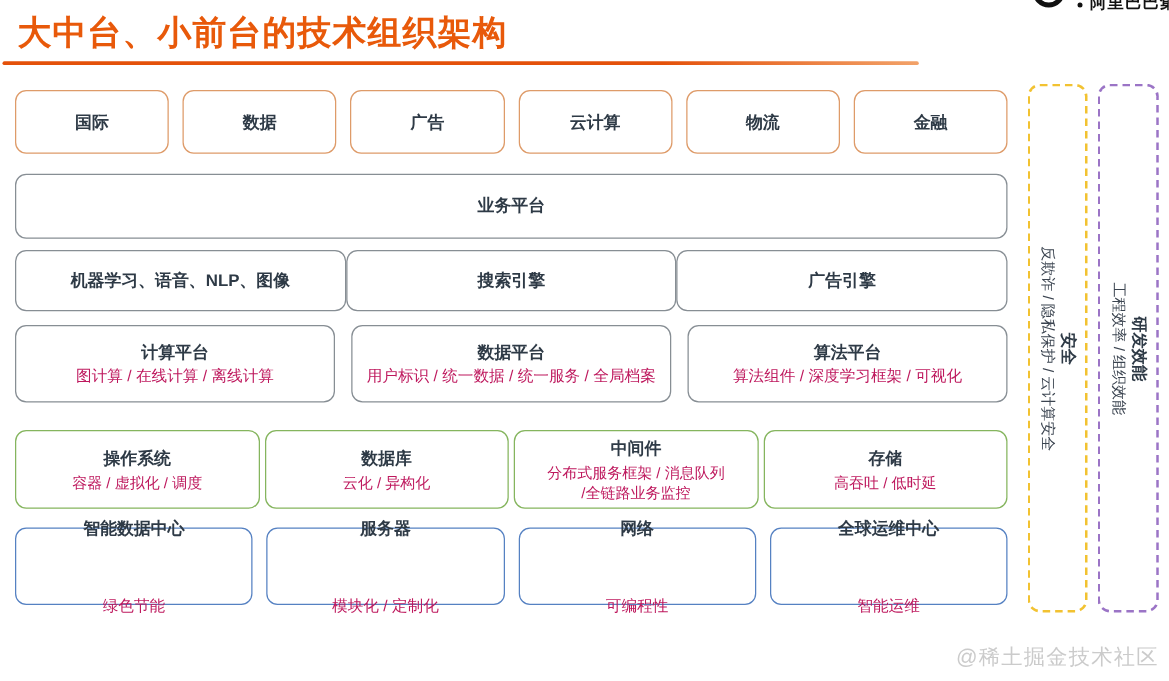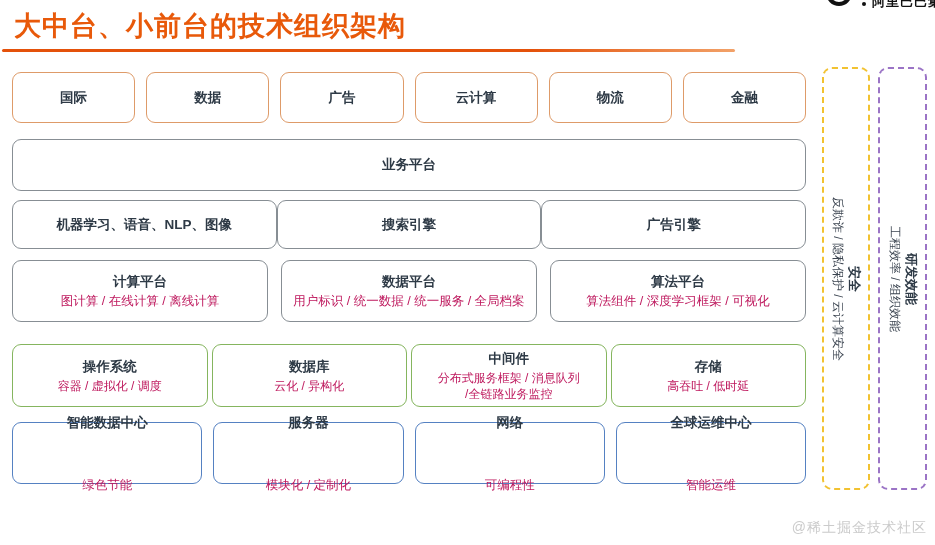--- a/index.html
+++ b/index.html
@@ -48,21 +48,21 @@
   .row-dc .box { flex:1; border:1.8px solid #5581C2;gap:43px; }
 
   .vcol { position:absolute; top:67px; height:423px; border-radius:10px; background:#fff; }
   .vcol-security { left:822px; width:48px; border:2px dashed #F2C231; }
   .vcol-rd { left:878px; width:49px; border:2px dashed #9B74C6; }
   .vrot { position:absolute; top:50%; left:50%; width:420px;
           transform:translate(-50%,-50%) rotate(90deg); text-align:center; }
   .vtitle { font-size:13px; font-weight:700; color:#2E3A46; line-height:1.3; }
   .vsub { font-size:12px; color:#3B4450; line-height:1.3; }
 
-  .watermark { position:absolute; right:8px; bottom:8px; font-size:14px; color:#CBCBCB;
+  .watermark { position:absolute; right:8px; bottom:8px; font-size:17px; color:#CBCBCB;
                letter-spacing:1px; }
 </style>
 </head>
 <body>
 
 <div class="stage">
 
   <div class="page-title">大中台、小前台的技术组织架构</div>
   <div class="title-underline"></div>
 

